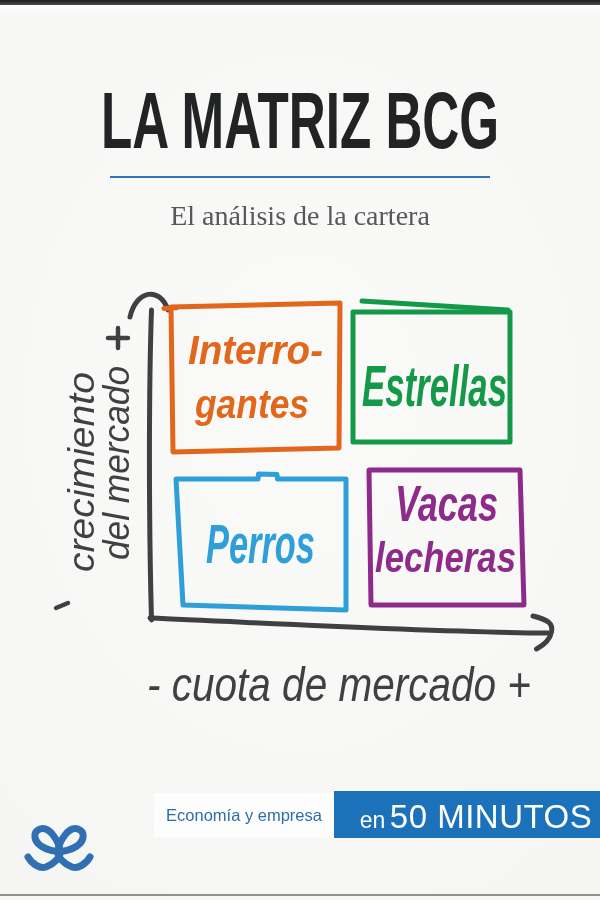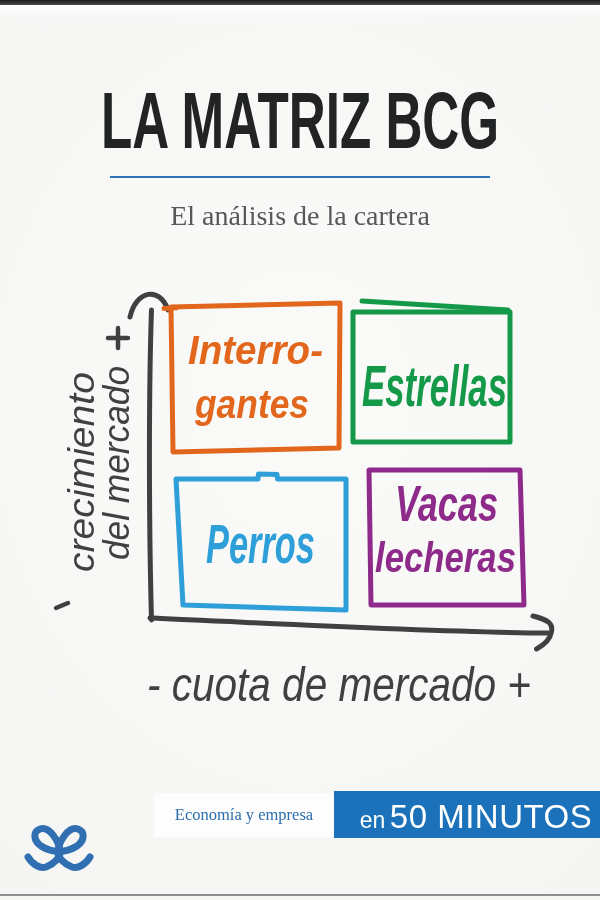--- a/index.html
+++ b/index.html
@@ -20,21 +20,21 @@
     font-weight:bold;font-size:80px;line-height:80px;color:#212325;
     transform:scaleX(0.64);letter-spacing:0px;white-space:nowrap;
   }
   .rule{position:absolute;top:176px;left:110px;width:380px;height:2px;background:#2f74b6;}
   .subtitle{
     position:absolute;top:200px;left:0;width:600px;text-align:center;
     font-family:"Liberation Serif",serif;font-size:28px;color:#58585a;
   }
   .catbadge{
     position:absolute;top:793px;left:154px;width:180px;height:44px;
-    background:#fdfdfd;color:#2c6ead;font-size:16.5px;line-height:44px;text-align:center;font-family:Liberation Serif, serif;
+    background:#fdfdfd;color:#2c6ead;font-size:16.5px;line-height:44px;text-align:center;
   }
   .minbadge{
     position:absolute;top:791px;left:334px;width:256px;height:47px;
     background:#1c72ba;color:#ffffff;text-align:center;white-space:nowrap;padding-left:14px;
   }
   .minbadge{line-height:51px;}
   .minbadge .en{font-size:23px;}
   .minbadge .big{font-size:33px;letter-spacing:0.5px;}
 </style>
 </head>

